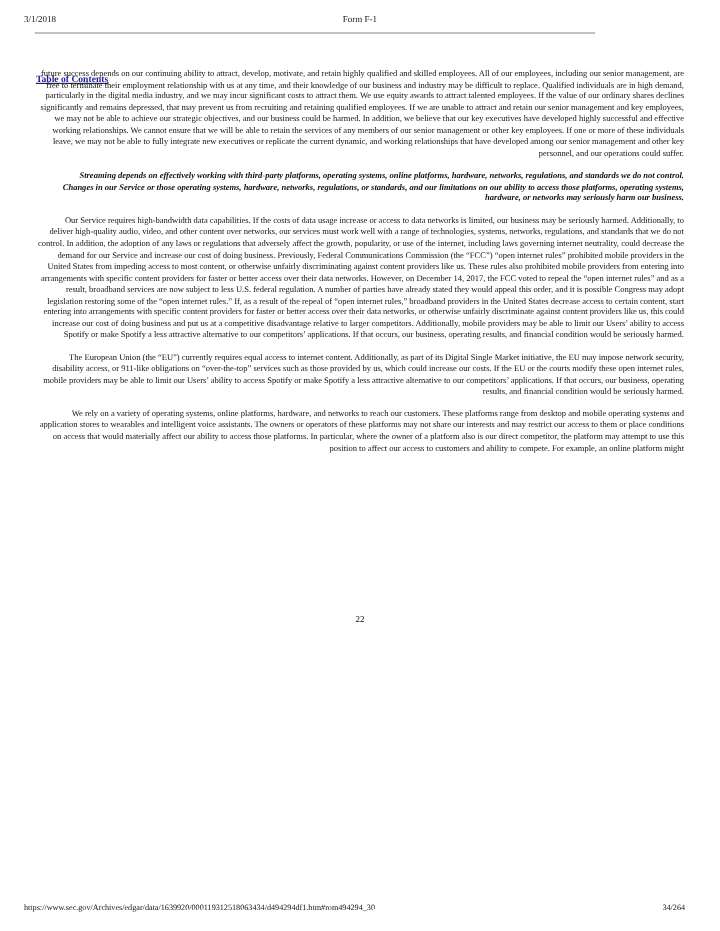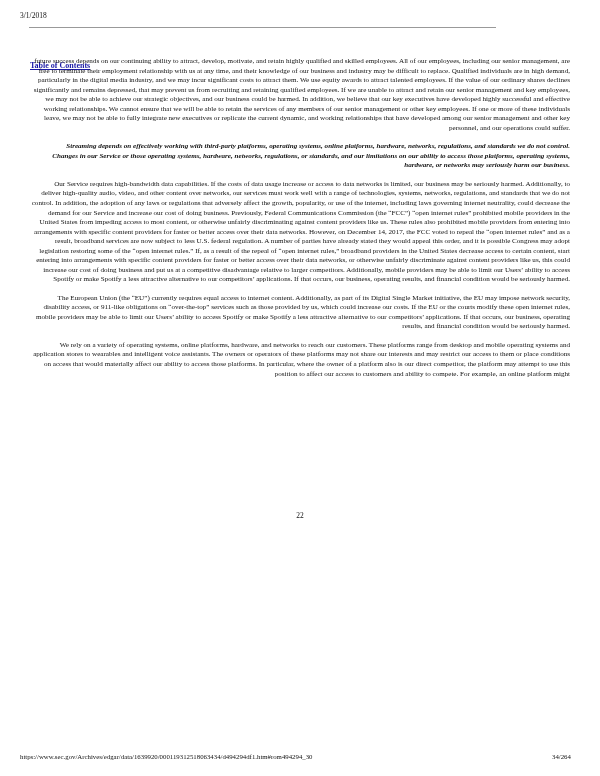--- a/index.html
+++ b/index.html
@@ -16,20 +16,21 @@
   .content p.head { font-weight:bold; font-style:italic; text-indent:19px; margin-top:9px; }
   .pagenum { position:absolute; left:0; width:600px; text-align:center; top:511px; font-size:7.5px; }
   .ftr-url { position:absolute; left:20px; top:753px; font-size:6.8px; }
   .ftr-page { position:absolute; left:552px; top:753px; font-size:6.8px; }
 </style>
 </head>
 <body>
 
 <div class="hdr">
   <span class="hdr-date">3/1/2018</span>
+  <span class="hdr-title">Form F-1</span>
   <div class="hdr-rule"></div>
 </div>
 
 <a class="toc">Table of Contents</a>
 
 <div class="content">
   <p>future success depends on our continuing ability to attract, develop, motivate, and retain highly qualified and skilled employees. All of our employees, including our senior management, are free to terminate their employment relationship with us at any time, and their knowledge of our business and industry may be difficult to replace. Qualified individuals are in high demand, particularly in the digital media industry, and we may incur significant costs to attract them. We use equity awards to attract talented employees. If the value of our ordinary shares declines significantly and remains depressed, that may prevent us from recruiting and retaining qualified employees. If we are unable to attract and retain our senior management and key employees, we may not be able to achieve our strategic objectives, and our business could be harmed. In addition, we believe that our key executives have developed highly successful and effective working relationships. We cannot ensure that we will be able to retain the services of any members of our senior management or other key employees. If one or more of these individuals leave, we may not be able to fully integrate new executives or replicate the current dynamic, and working relationships that have developed among our senior management and other key personnel, and our operations could suffer.</p>
   <p class="head">Streaming depends on effectively working with third-party platforms, operating systems, online platforms, hardware, networks, regulations, and standards we do not control. Changes in our Service or those operating systems, hardware, networks, regulations, or standards, and our limitations on our ability to access those platforms, operating systems, hardware, or networks may seriously harm our business.</p>
   <p class="indent">Our Service requires high-bandwidth data capabilities. If the costs of data usage increase or access to data networks is limited, our business may be seriously harmed. Additionally, to deliver high-quality audio, video, and other content over networks, our services must work well with a range of technologies, systems, networks, regulations, and standards that we do not control. In addition, the adoption of any laws or regulations that adversely affect the growth, popularity, or use of the internet, including laws governing internet neutrality, could decrease the demand for our Service and increase our cost of doing business. Previously, Federal Communications Commission (the “FCC”) “open internet rules” prohibited mobile providers in the United States from impeding access to most content, or otherwise unfairly discriminating against content providers like us. These rules also prohibited mobile providers from entering into arrangements with specific content providers for faster or better access over their data networks. However, on December 14, 2017, the FCC voted to repeal the “open internet rules” and as a result, broadband services are now subject to less U.S. federal regulation. A number of parties have already stated they would appeal this order, and it is possible Congress may adopt legislation restoring some of the “open internet rules.” If, as a result of the repeal of “open internet rules,” broadband providers in the United States decrease access to certain content, start entering into arrangements with specific content providers for faster or better access over their data networks, or otherwise unfairly discriminate against content providers like us, this could increase our cost of doing business and put us at a competitive disadvantage relative to larger competitors. Additionally, mobile providers may be able to limit our Users’ ability to access Spotify or make Spotify a less attractive alternative to our competitors’ applications. If that occurs, our business, operating results, and financial condition would be seriously harmed.</p>
   <p class="indent">The European Union (the “EU”) currently requires equal access to internet content. Additionally, as part of its Digital Single Market initiative, the EU may impose network security, disability access, or 911-like obligations on “over-the-top” services such as those provided by us, which could increase our costs. If the EU or the courts modify these open internet rules, mobile providers may be able to limit our Users’ ability to access Spotify or make Spotify a less attractive alternative to our competitors’ applications. If that occurs, our business, operating results, and financial condition would be seriously harmed.</p>

